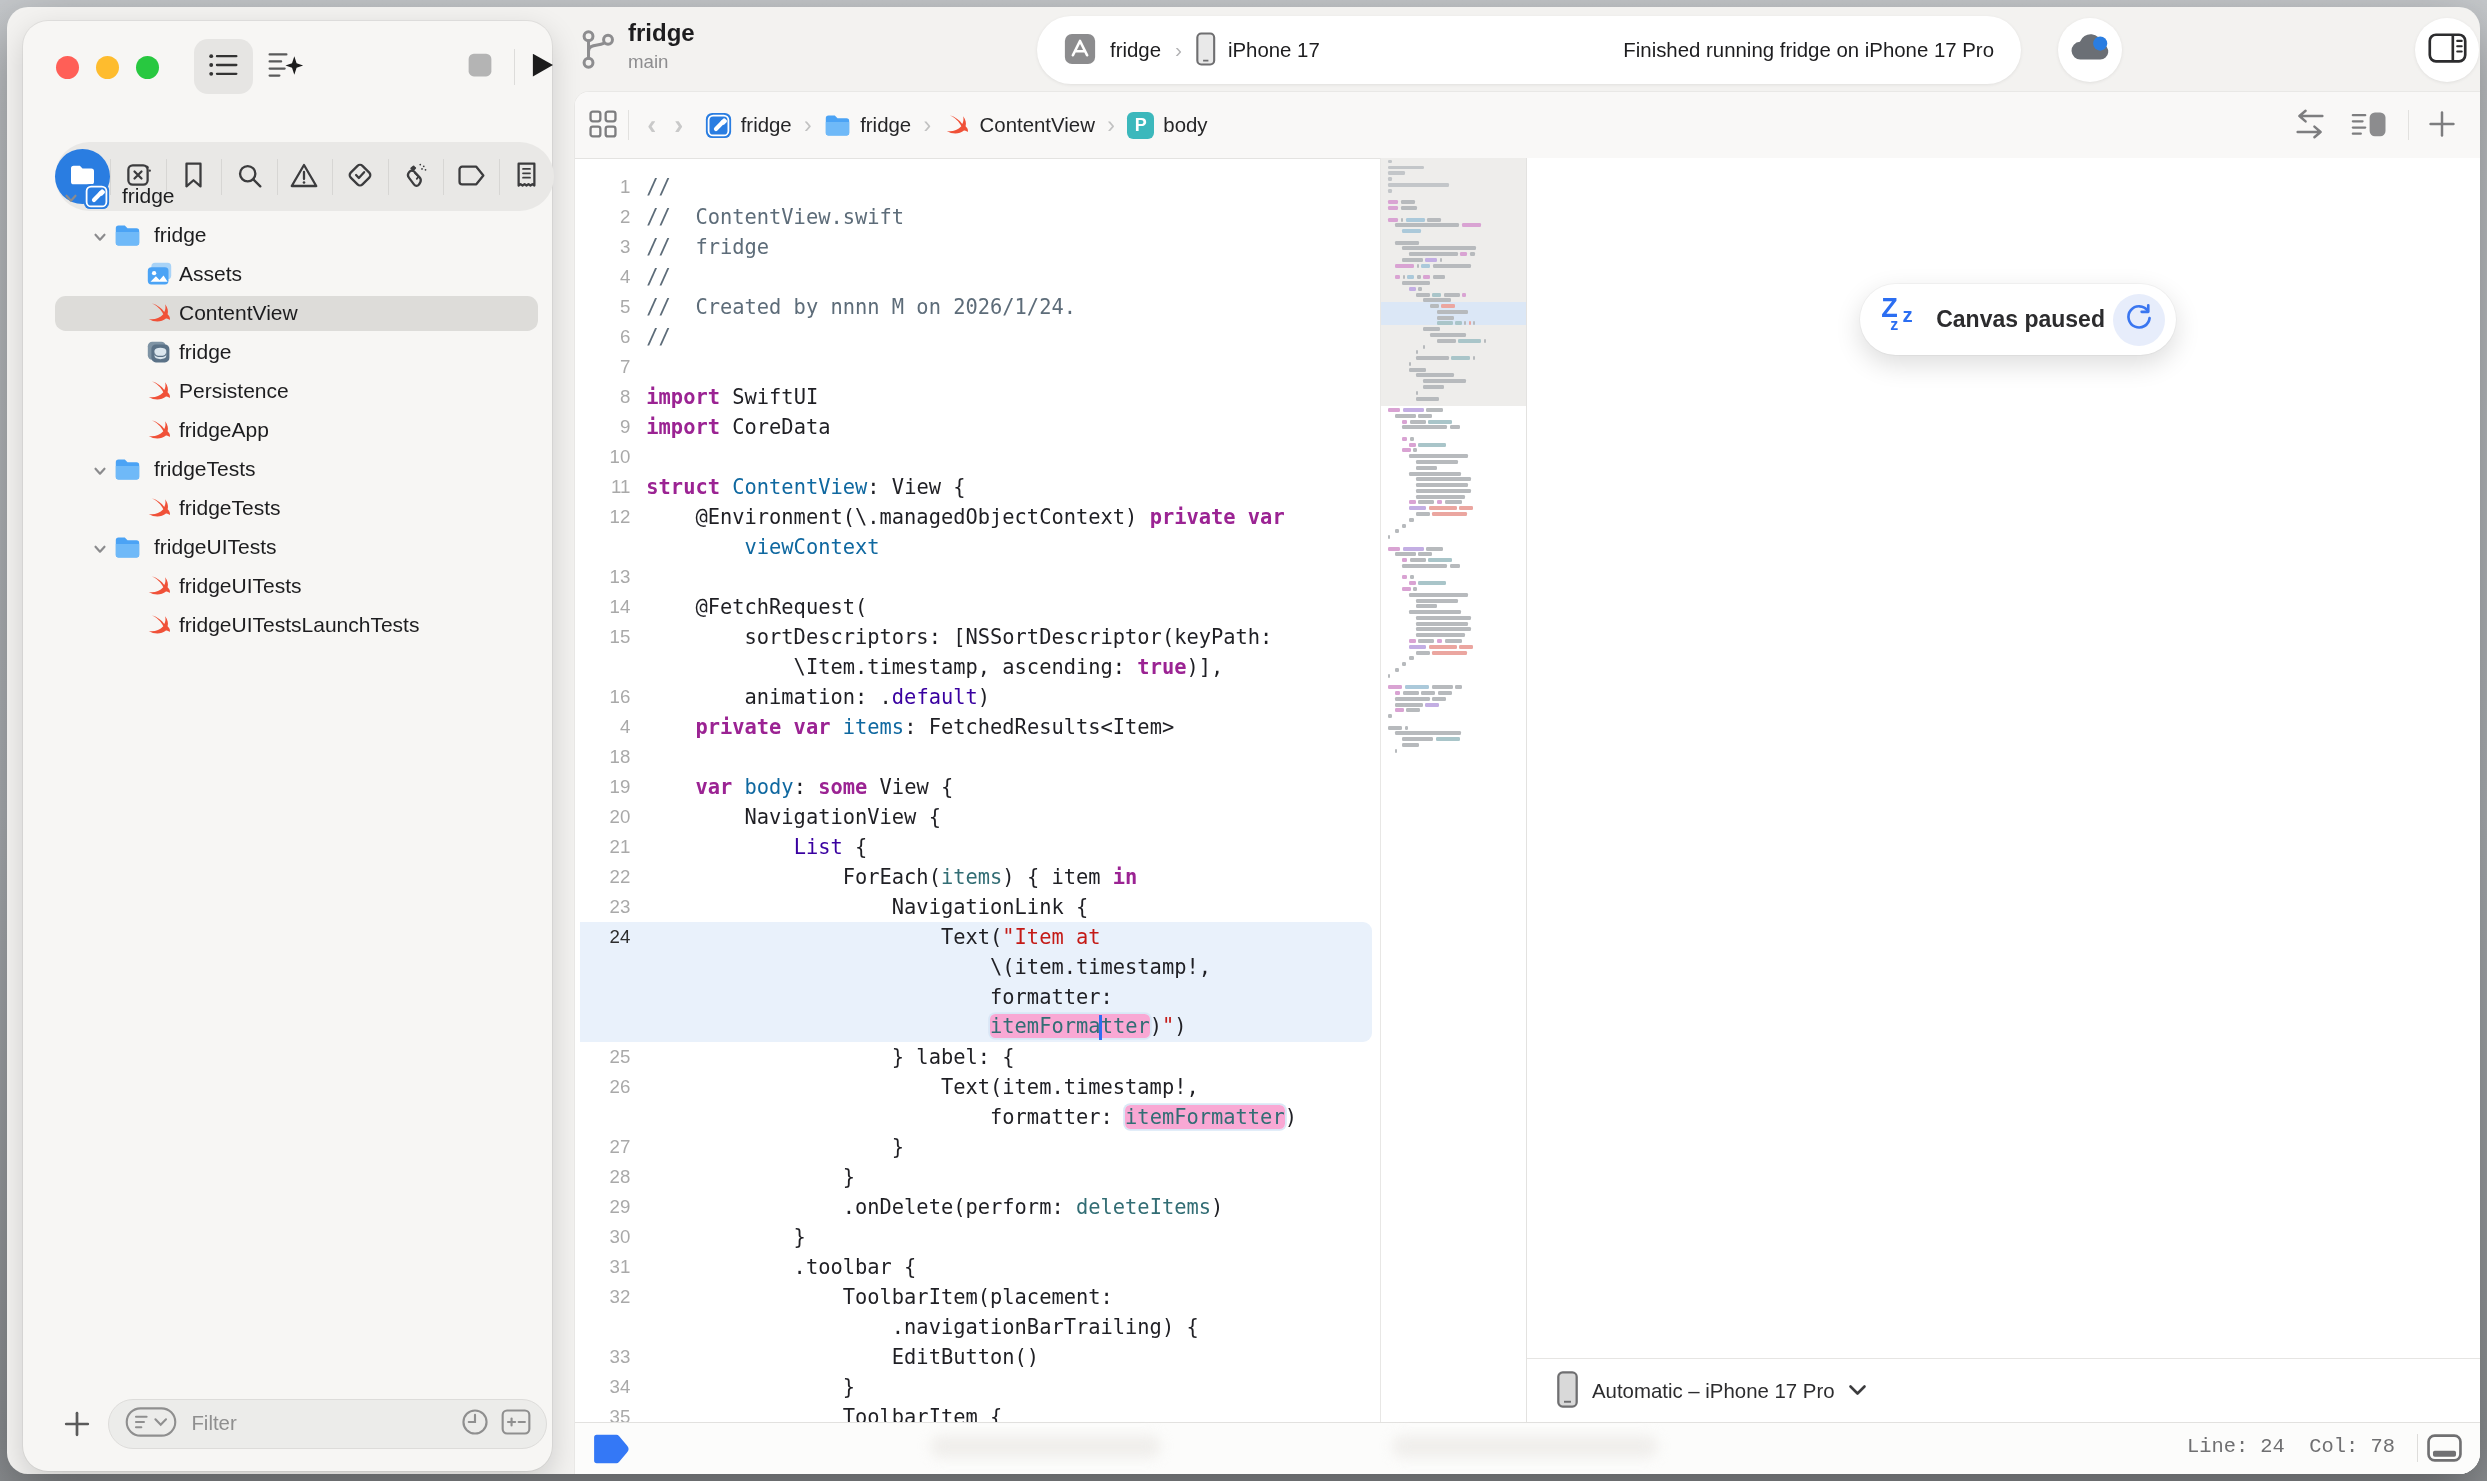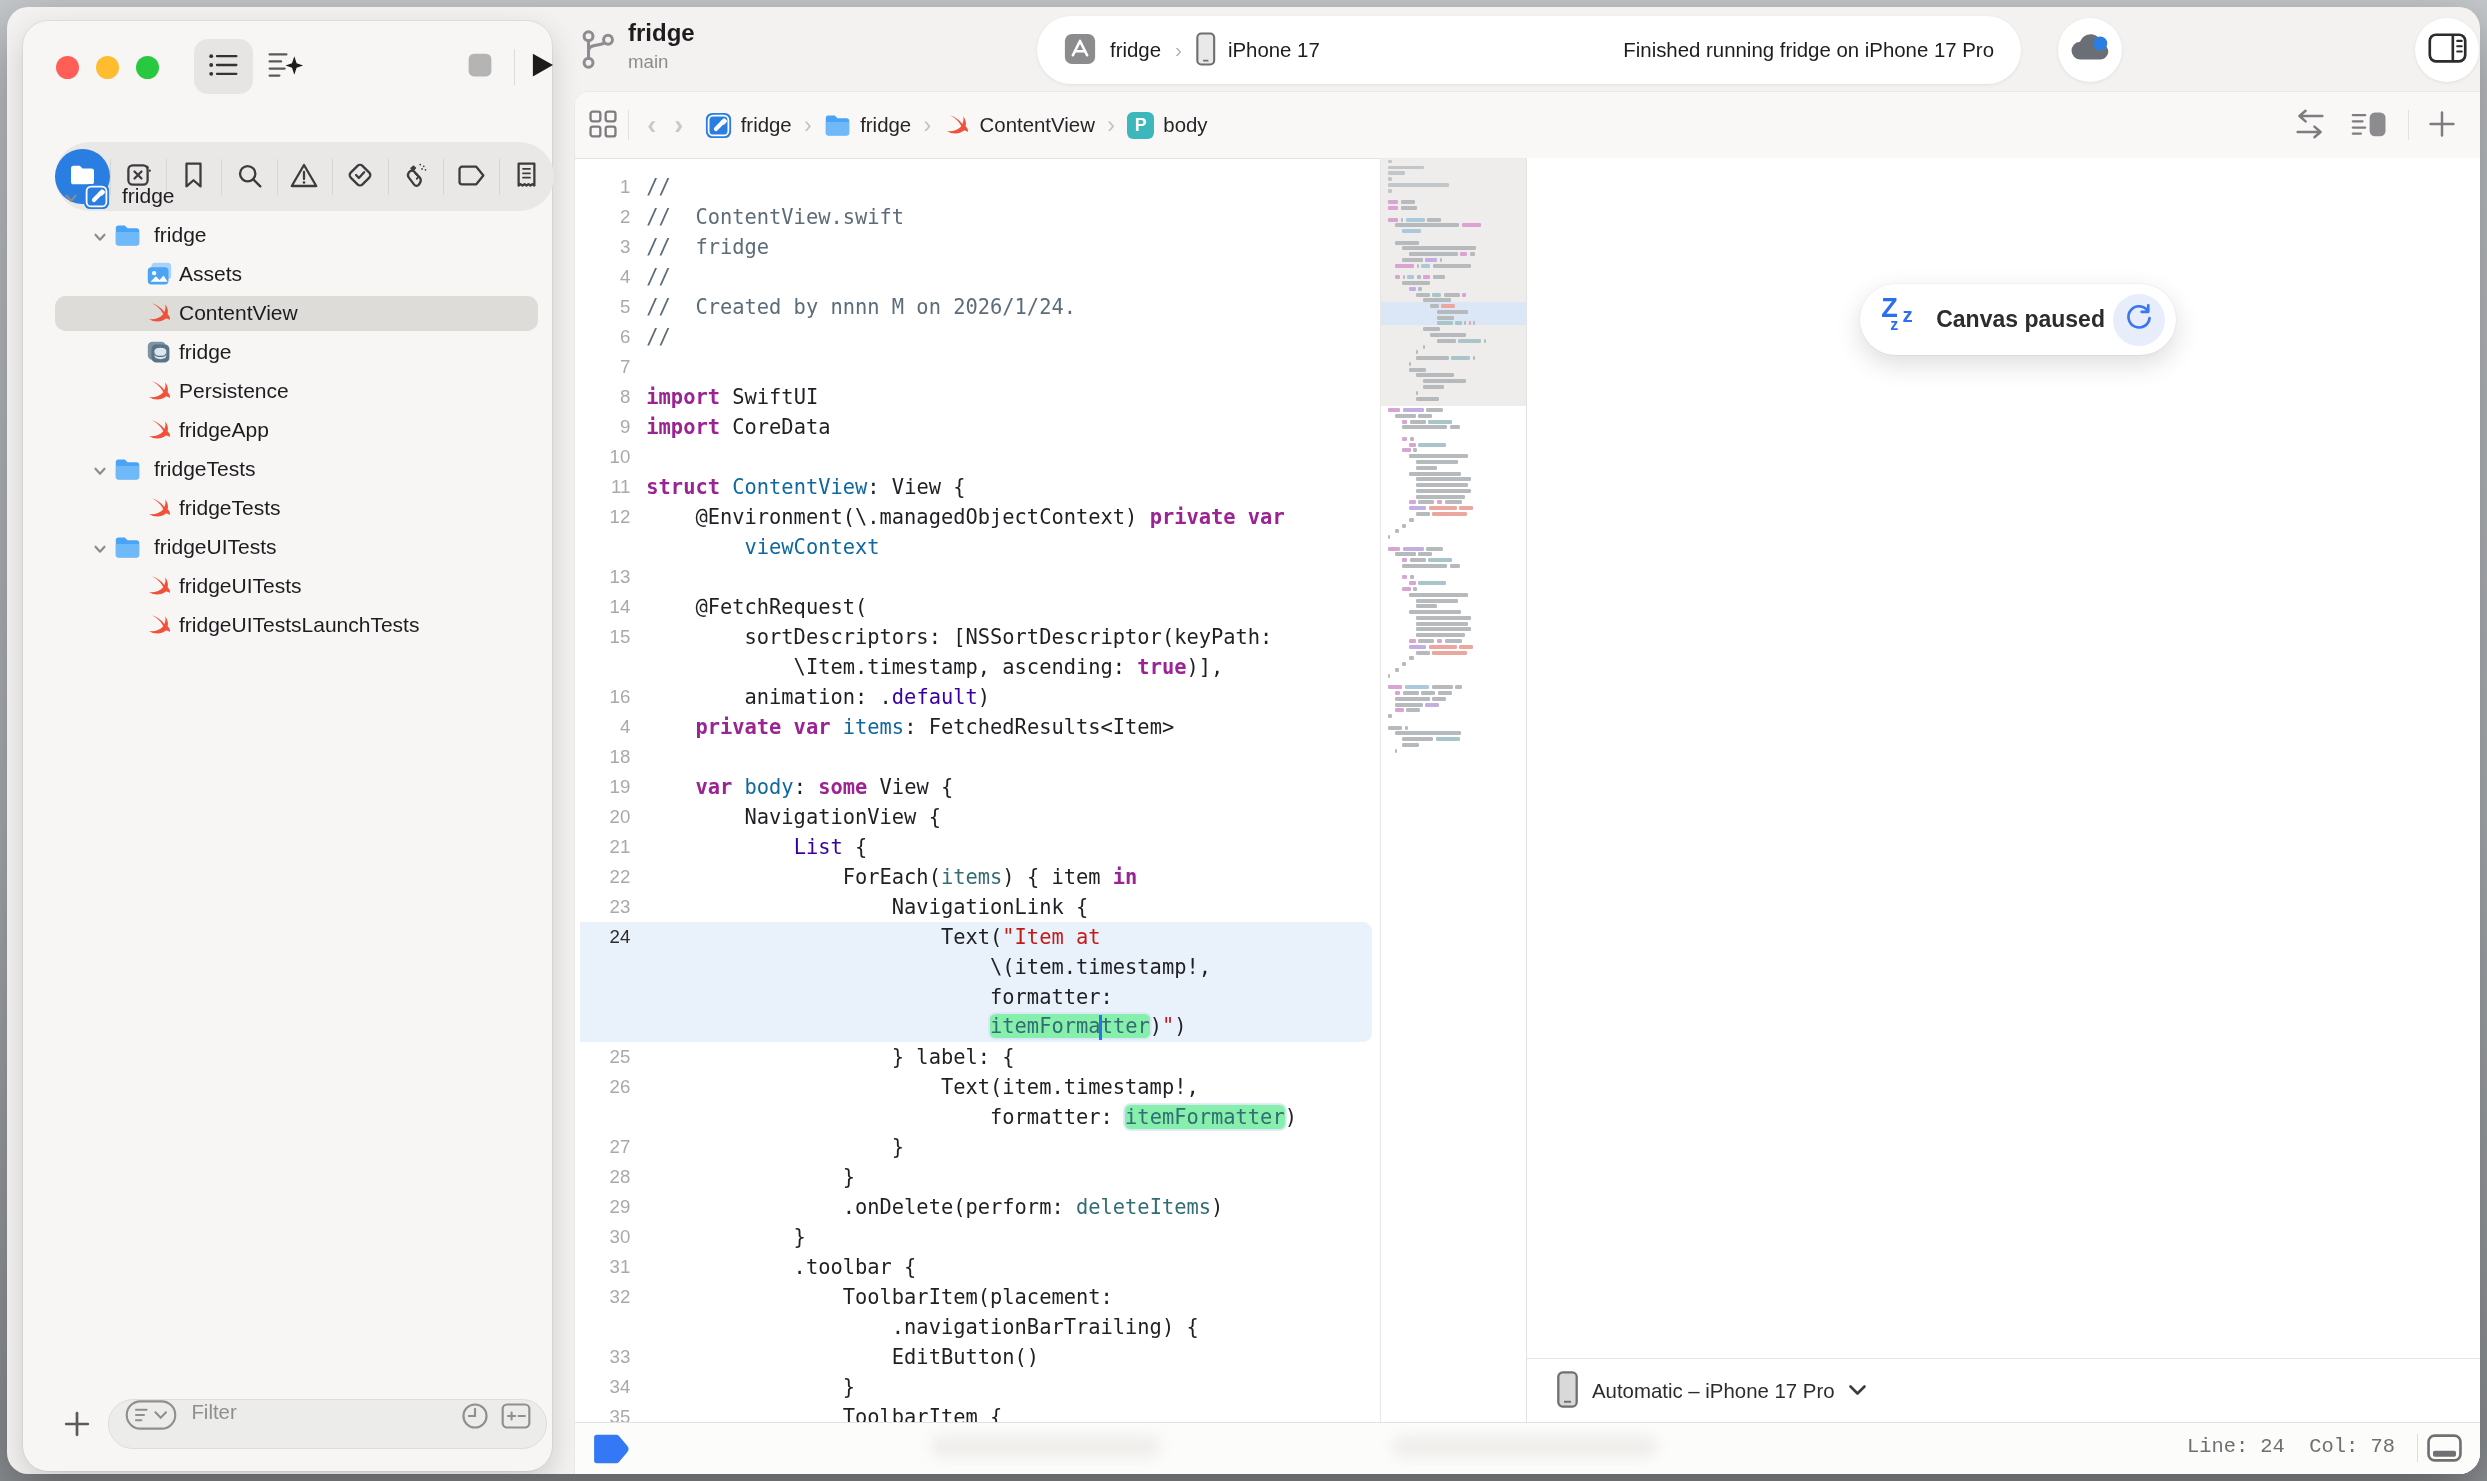--- a/index.html
+++ b/index.html
@@ -28,21 +28,21 @@
   
   #tree{position:absolute;left:0;top:156px;width:529px;}
   .trow{position:relative;height:39px;display:flex;align-items:center;}
   .trow .sel-bg{position:absolute;left:32px;right:14px;top:1.8px;bottom:1.8px;border-radius:10.7px;background:#dddcd9;}
   .trow .chev{position:absolute;top:11.5px;}
   .trow .ticon{position:absolute;top:6.2px;width:27px;height:27px;}
   .trow .tlabel{position:absolute;top:7px;font-size:21px;color:#1d1d1f;white-space:nowrap;}
   
   #navbottom{position:absolute;left:0;bottom:19.5px;width:529px;height:53px;}
   #filter-field{position:absolute;left:85px;top:0;width:439px;height:50px;border-radius:25px;background:#ececea;
-    border:0.9px solid #dddcda;box-sizing:border-box;display:flex;align-items:flex-start;}
+    border:0.9px solid #dddcda;box-sizing:border-box;display:flex;align-items:center;}
   #filter-input{flex:1;border:none;outline:none;background:transparent;font-size:20.4px;color:#3c3c3c;
     font-family:"Liberation Sans",sans-serif;}
   #filter-input::placeholder{color:#8f8f8f;}
   
   #main-toolbar{position:absolute;left:545px;top:0;right:0;height:85px;}
   #proj-title{position:absolute;left:76px;top:12.4px;font-size:24px;font-weight:bold;color:#1d1d1f;}
   #proj-branch{position:absolute;left:76px;top:44px;font-size:18.7px;color:#8d8d8f;}
   #device-pill{position:absolute;left:485px;top:9px;width:984px;height:68px;border-radius:34px;background:#ffffff;
     box-shadow:0 0.9px 3.6px rgba(0,0,0,.08);display:flex;align-items:center;padding:0 27px;box-sizing:border-box;}
   .pill-text{font-size:20.4px;color:#1d1d1f;}
@@ -68,21 +68,21 @@
   .crow{display:flex;height:30px;align-items:center;}
   .crow.band{background:#e9f1fb;}
   .crow.band-first{border-top-right-radius:9px;}
   .crow.band-last{border-bottom-right-radius:9px;}
   .gut{width:50px;text-align:right;font-size:18.7px;color:#a9a9a9;flex:none;
     font-family:"Liberation Sans",sans-serif;}
   .gut.cur{color:#2d2d2d;}
   .codeline{margin-left:16px;font-family:"DejaVu Sans Mono",monospace;font-size:20.4px;white-space:pre;}
   .pln{color:#1f1f24}.cmt{color:#5d6c79}.kw{color:#9b2393;font-weight:bold}
   .str{color:#c41a16}.decl{color:#0f68a0}.ref{color:#326d74}.sdk{color:#3900a0}.mem{color:#3900a0}
-  .tokbox{background:#86efac;border-radius:5.3px;box-shadow:0 0 0 1.8px #d9e7f6;margin-top:16px;}
+  .tokbox{background:#f9a8d4;border-radius:5.3px;box-shadow:0 0 0 1.8px #d9e7f6;margin-top:16px;}
   .caret{display:inline-block;width:2.7px;height:25px;background:#2e6ef2;vertical-align:middle;margin:0 -1.3px;}
   
   #minimap{position:absolute;left:805px;top:66px;width:147px;bottom:51px;border-left:0.9px solid #e8e7e5;background:#fff;overflow:hidden;}
   #mm-viewport{position:absolute;left:0;top:0;width:100%;background:#eeedeb;}
   #mm-band{position:absolute;left:0;width:100%;background:#dbe7f6;}
   .mmrow{position:absolute;height:3.6px;border-radius:1.3px;}
   
   #canvas-pane{position:absolute;left:951px;top:66px;right:0;bottom:51px;border-left:0.9px solid #e3e2e0;background:#fff;}
   #canvas-paused{position:absolute;left:333px;top:126px;width:316px;height:71px;border-radius:36px;background:#fff;
     box-shadow:0 9px 27px rgba(0,0,0,.14),0 0 0 0.9px rgba(0,0,0,.03);display:flex;align-items:center;}

